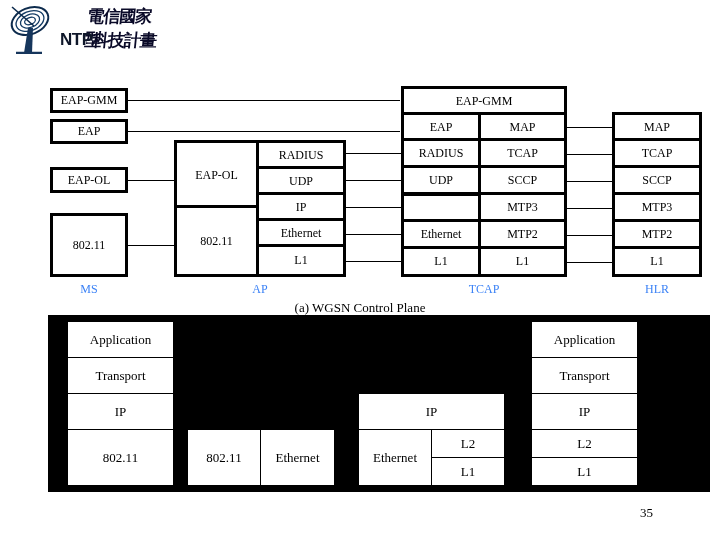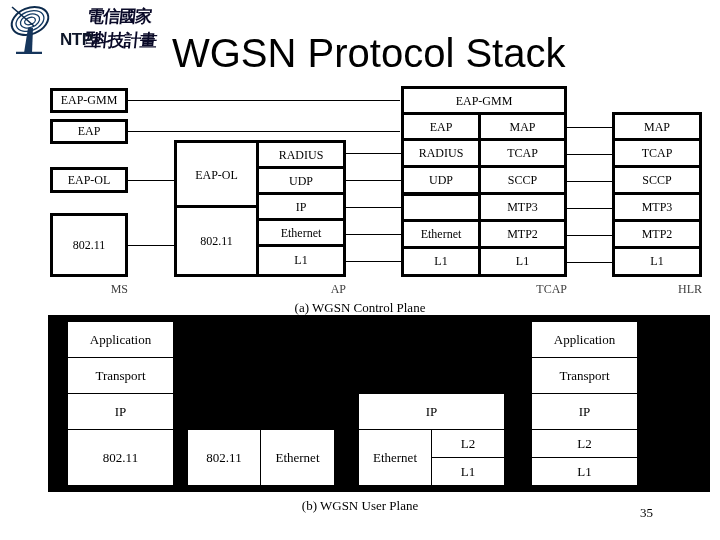--- a/index.html
+++ b/index.html
@@ -52,21 +52,21 @@
   .cell{
     position:absolute;
     box-sizing:border-box;
     display:flex;align-items:center;justify-content:center;
     font-size:12px;color:#000;text-align:center;line-height:1.05;
     background:#fff;
   }
   .hr{position:absolute;background:#000;}
   .vr{position:absolute;background:#000;}
   .lbl{
-    position:absolute;font-size:12px;color:#404040;text-align:right;
+    position:absolute;font-size:12px;color:#3b82f6;text-align:center;
     white-space:nowrap;
   }
   .cap{
     position:absolute;font-size:13px;color:#000;text-align:center;
     white-space:nowrap;
   }
   .wire{position:absolute;background:#000;height:1px;}
 
   
   #userplane{
@@ -101,21 +101,20 @@
       </g>
       <path d="M4 3 L26 22" stroke="#0d2b4d" stroke-width="1.6"></path>
       <path d="M20 24 L16 49 L24 49 L25 24 Z" fill="#16365c"></path>
       <path d="M8 49 L34 49" stroke="#16365c" stroke-width="2.5"></path>
     </svg>
     <div class="cn1">電信國家型</div>
     <div class="ntp">NTP</div>
     <div class="cn2">科技計畫</div>
   </div>
 
-  <div id="title">WGSN Protocol Stack</div>
 
   <div>
 
     <div class="wire" style="left:128px;top:100px;width:272px;"></div>
     <div class="wire" style="left:128px;top:131px;width:272px;"></div>
     <div class="wire" style="left:128px;top:180px;width:48px;"></div>
     <div class="wire" style="left:128px;top:245px;width:48px;"></div>
 
     <div class="wire" style="left:345px;top:153px;width:58px;"></div>
     <div class="wire" style="left:345px;top:180px;width:58px;"></div>
@@ -231,17 +230,16 @@
     <div class="wsep" style="left:484px;top:42px;width:105px;height:1px;"></div>
     <div class="wbx" style="left:484px;top:43px;width:105px;height:35px;">Transport</div>
     <div class="wsep" style="left:484px;top:78px;width:105px;height:1px;"></div>
     <div class="wbx" style="left:484px;top:79px;width:105px;height:35px;">IP</div>
     <div class="wsep" style="left:484px;top:114px;width:105px;height:1px;"></div>
     <div class="wbx" style="left:484px;top:115px;width:105px;height:27px;">L2</div>
     <div class="wsep" style="left:484px;top:142px;width:105px;height:1px;"></div>
     <div class="wbx" style="left:484px;top:143px;width:105px;height:27px;">L1</div>
   </div>
 
-  <div class="cap" style="left:180px;top:498px;width:360px;">(b) WGSN User Plane</div>
 
   <div id="pagenum">35</div>
 
 </div>
 
 </body></html>

